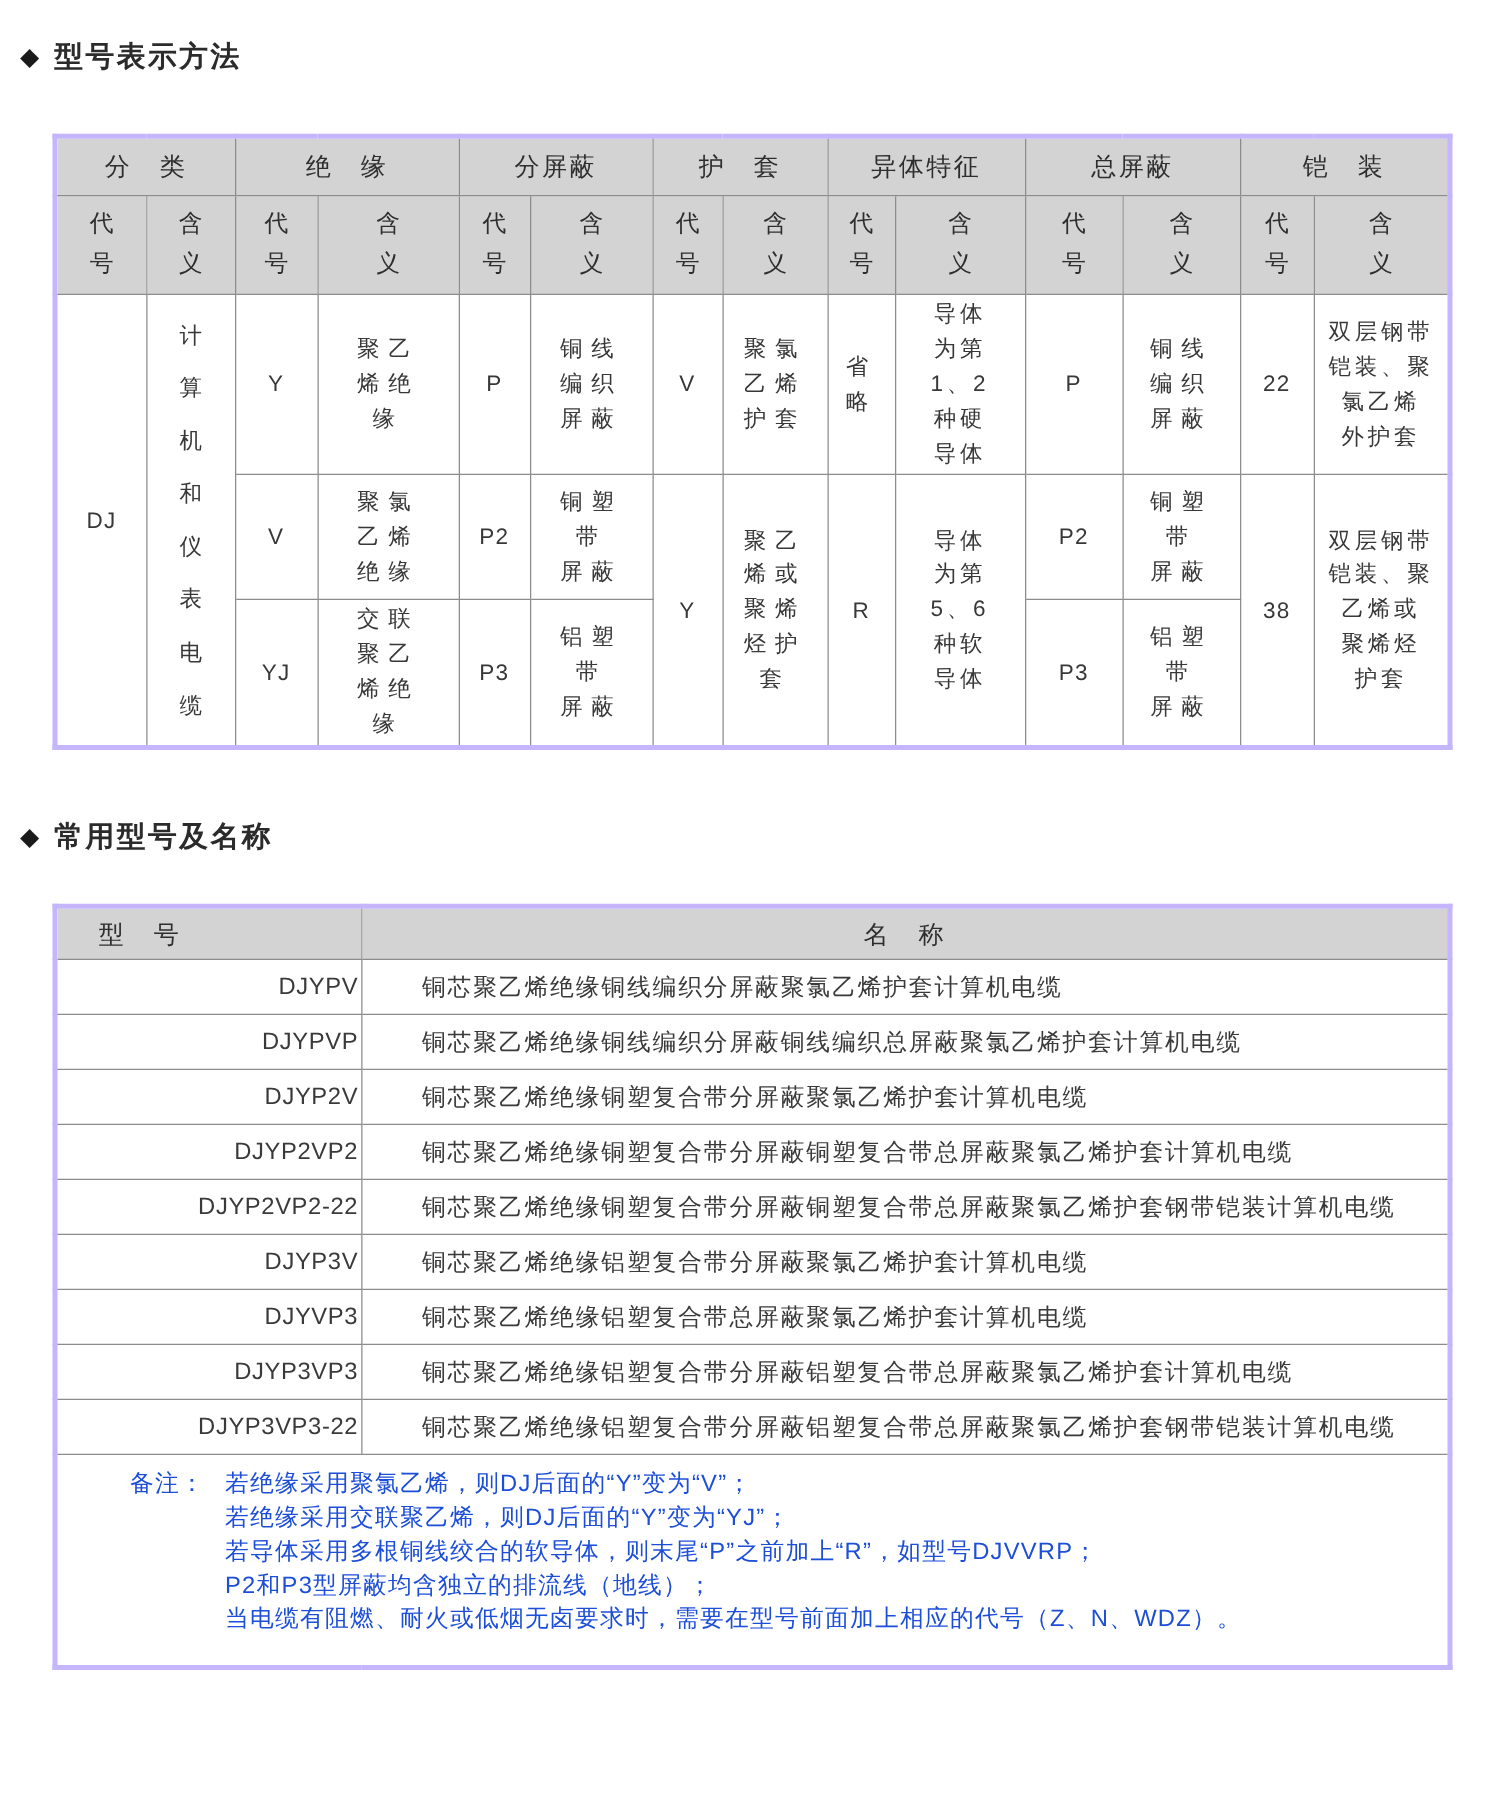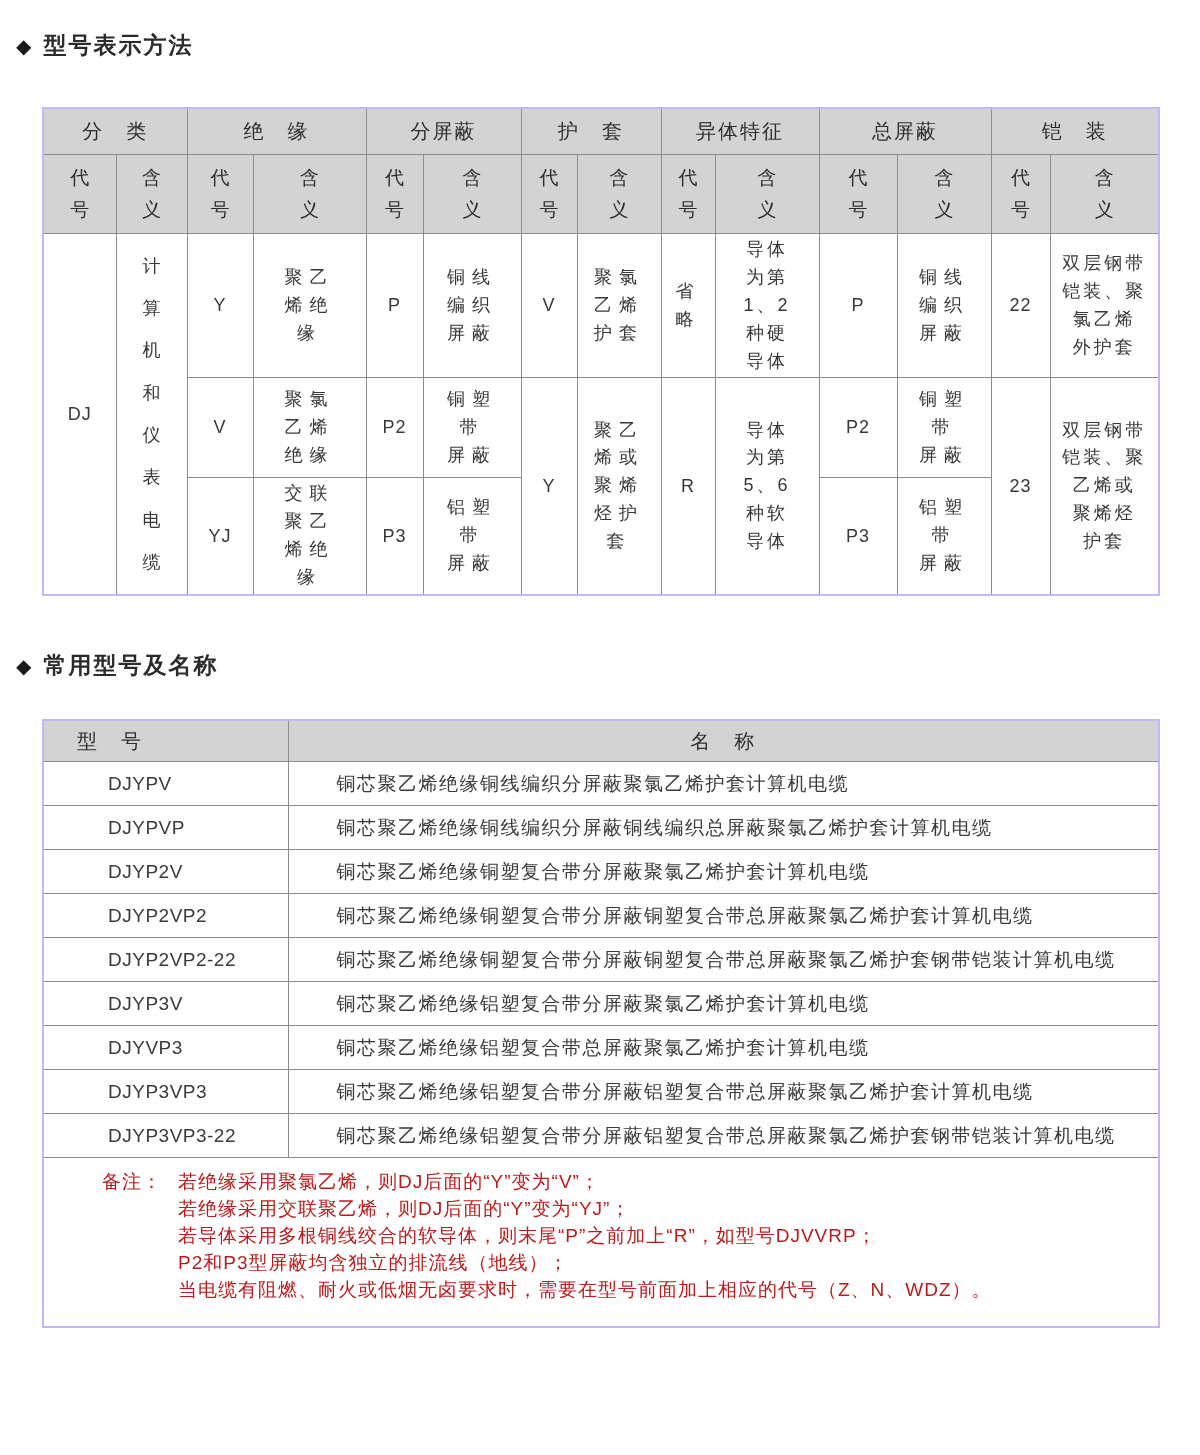--- a/index.html
+++ b/index.html
@@ -13,21 +13,21 @@
   .section-title{
     display:flex;align-items:center;
     margin:0 0 0 16px;
     font-size:23px;font-weight:bold;letter-spacing:2px;color:#2b2b2b;
   }
   .section-title .bullet{font-size:20px;margin-right:12px;color:#1a1a1a;letter-spacing:0;}
   #title1{padding-top:30px;}
   #title2{margin-top:54px;}
 
   table{border-collapse:collapse;table-layout:fixed;}
-  .tbl{margin:0 0 0 42px;width:1116px;border:2px solid #c4b5fd;}
+  .tbl{margin:0 0 0 42px;width:1116px;border:4px solid #c4b5fd;}
   .tbl td,.tbl th{
     border:1px solid #8c8c8c;
     text-align:center;vertical-align:middle;
     font-weight:normal;
     padding:2px;
     overflow:hidden;
   }
   
   #model-table{margin-top:46px;}
   #model-table .grp{height:41px;background:#d3d3d3;font-size:20px;letter-spacing:2px;color:#2e2e2e;}
@@ -36,24 +36,24 @@
   .r1{height:141px;} .r2{height:100px;} .r3{height:95px;}
   .code{font-size:19px;letter-spacing:1px;}
   .mean{white-space:pre-line;line-height:1.55;letter-spacing:7px;}
   .mean-wide{white-space:pre-line;line-height:1.55;letter-spacing:3px;}
   .vert{white-space:pre-line;line-height:2.35;font-size:18px;}
   
   #common-table{margin-top:38px;}
   #common-table th{height:36px;background:#d3d3d3;font-size:20px;letter-spacing:2px;color:#2e2e2e;}
   #common-table th.model-h{text-align:left;padding-left:33px;}
   #common-table td{height:39px;background:#ffffff;font-size:19px;}
-  #common-table td.model{text-align:left;padding-left:64px;letter-spacing:0.5px;color:#3a3a3a;}
+  #common-table td.model{text-align:right;padding-left:64px;letter-spacing:0.5px;color:#3a3a3a;}
   #common-table td.cname{text-align:left;padding-left:48px;letter-spacing:1.5px;color:#3a3a3a;}
   #common-table td.notes-cell{height:148px;vertical-align:top;padding:10px 20px 10px 58px;}
-  .notes-wrap{display:flex;align-items:flex-start;font-size:19px;line-height:27px;letter-spacing:1px;color:#b91c1c;}
+  .notes-wrap{display:flex;align-items:flex-start;font-size:19px;line-height:27px;letter-spacing:1px;color:#1d4ed8;}
   .notes-label{white-space:nowrap;flex:0 0 auto;}
   .notes-lines{flex:1 1 auto;text-align:left;}
   .note-line{text-align:left;margin-left:16px;}
 </style>
 </head>
 <body>
 
 <div class="section-title" id="title1">
   <span class="bullet">◆</span>
   <span>型号表示方法</span>
@@ -173,21 +173,21 @@
     <td rowspan="2" class="code">R</td>
     <td rowspan="2" class="mean-wide">导体
 为第
 5、6
 种软
 导体</td>
     <td class="code">P2</td>
     <td class="mean">铜塑
 带
 屏蔽</td>
-    <td rowspan="2" class="code">23</td>
+    <td rowspan="2" class="code">38</td>
     <td rowspan="2" class="mean-wide">双层钢带
 铠装、聚
 乙烯或
 聚烯烃
 护套</td>
   </tr>
   <tr class="r3">
     <td class="code">YJ</td>
     <td class="mean">交联
 聚乙

